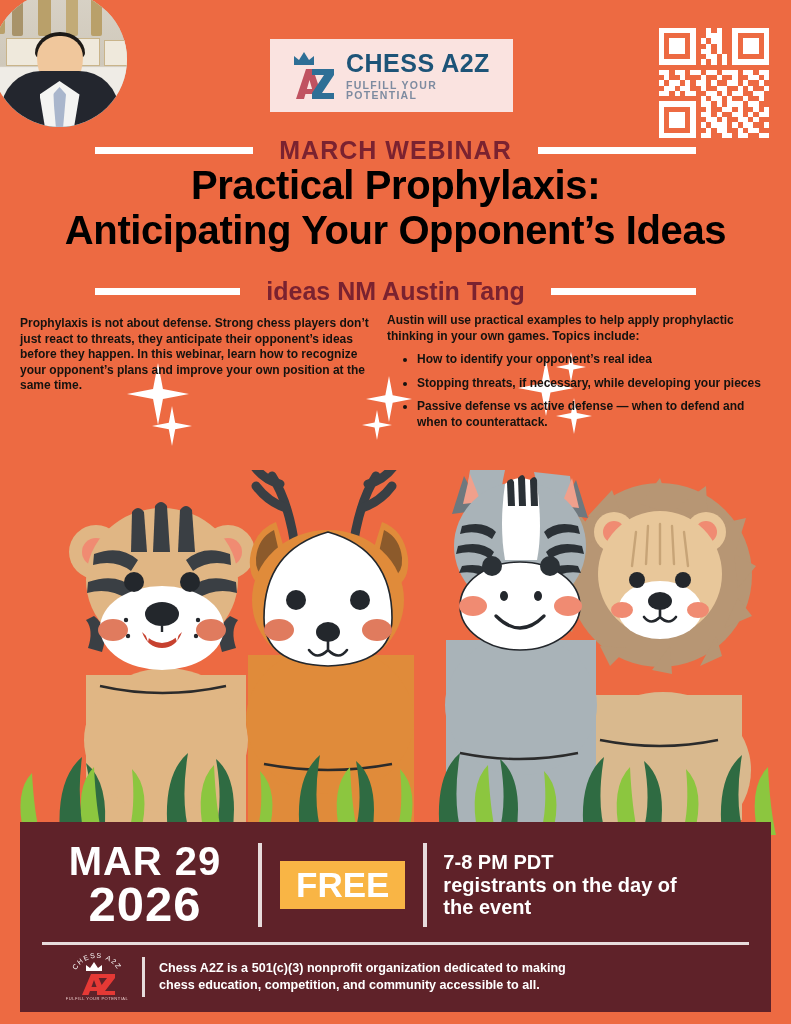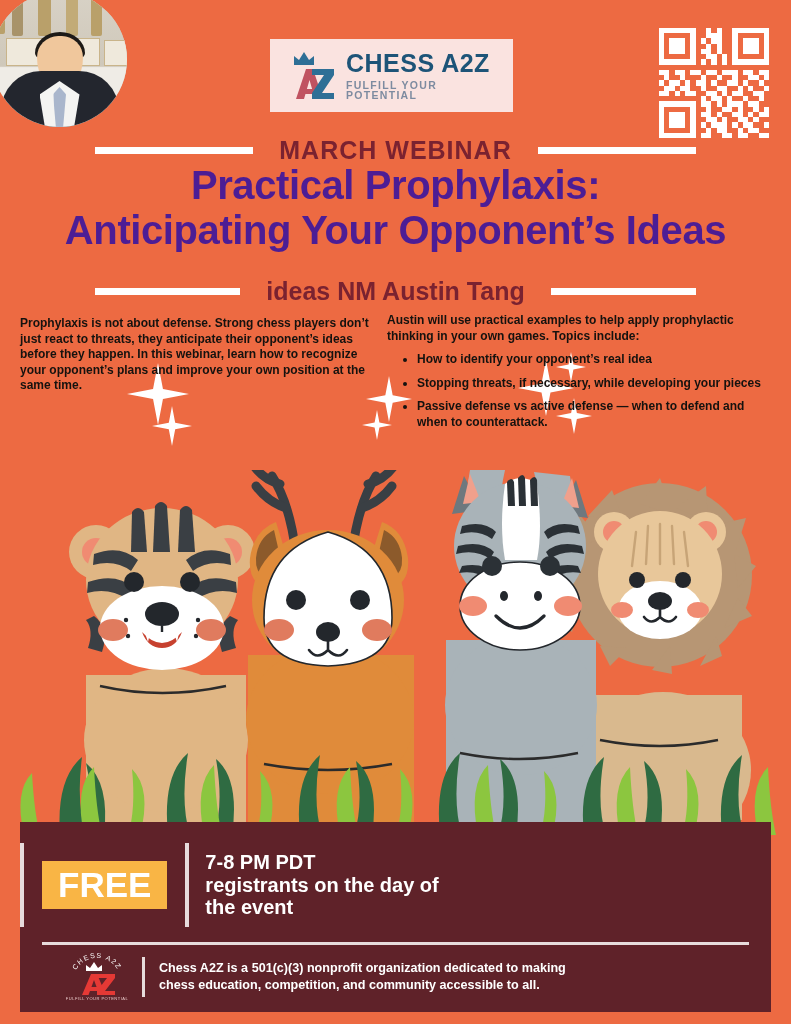--- a/index.html
+++ b/index.html
@@ -46,21 +46,21 @@
   
   .rule-row{position:absolute;display:flex;align-items:center;gap:26px;left:95px;width:601px;}
   .rule{flex:1;height:7px;background:#ffffff;}
   .kicker{font-size:25px;font-weight:bold;color:#7a2230;letter-spacing:1px;white-space:nowrap;}
   .row-march{top:136px;}
   .row-with{top:277px;}
   .withtxt{font-size:25px;font-weight:bold;color:#7a2230;white-space:nowrap;}
 
   .title{
     position:absolute;left:0;right:0;top:163px;text-align:center;
-    color:#4c1d95;font-weight:bold;font-size:40px;line-height:1.12;
+    color:#000000;font-weight:bold;font-size:40px;line-height:1.12;
     letter-spacing:-.4px;padding:0 8px;box-sizing:border-box;
   }
 
   
   .spark{position:absolute;background:#fff;
     clip-path:polygon(50% 0%,58% 42%,100% 50%,58% 58%,50% 100%,42% 58%,0% 50%,42% 42%);}
 
   
   .col{position:absolute;color:#15120f;font-weight:bold;font-size:12px;line-height:1.30;}
   .col-left{left:20px;top:316px;width:356px;}
@@ -436,20 +436,24 @@
           <path d="M694 365 q12 -46 -8 -66 q4 40 -4 66 Z"></path>
           <path d="M758 365 q-10 -48 10 -68 q2 42 8 68 Z"></path>
           <path d="M24 365 q-10 -44 8 -62 q2 38 8 62 Z"></path>
         </g>
       </g>
     </svg>
   </div>
 
   <div class="banner">
     <div class="banner-top">
+      <div class="date-block">
+        <div class="date-1">MAR 29</div>
+        <div class="date-2">2026</div>
+      </div>
       <div class="vline"></div>
       <div class="free">
         <div>FREE</div>
       </div>
       <div class="vline"></div>
       <div class="details">
         <div>7-8 PM PDT</div>
         <div>registrants on the day of</div>
         <div>the event</div>
       </div>

